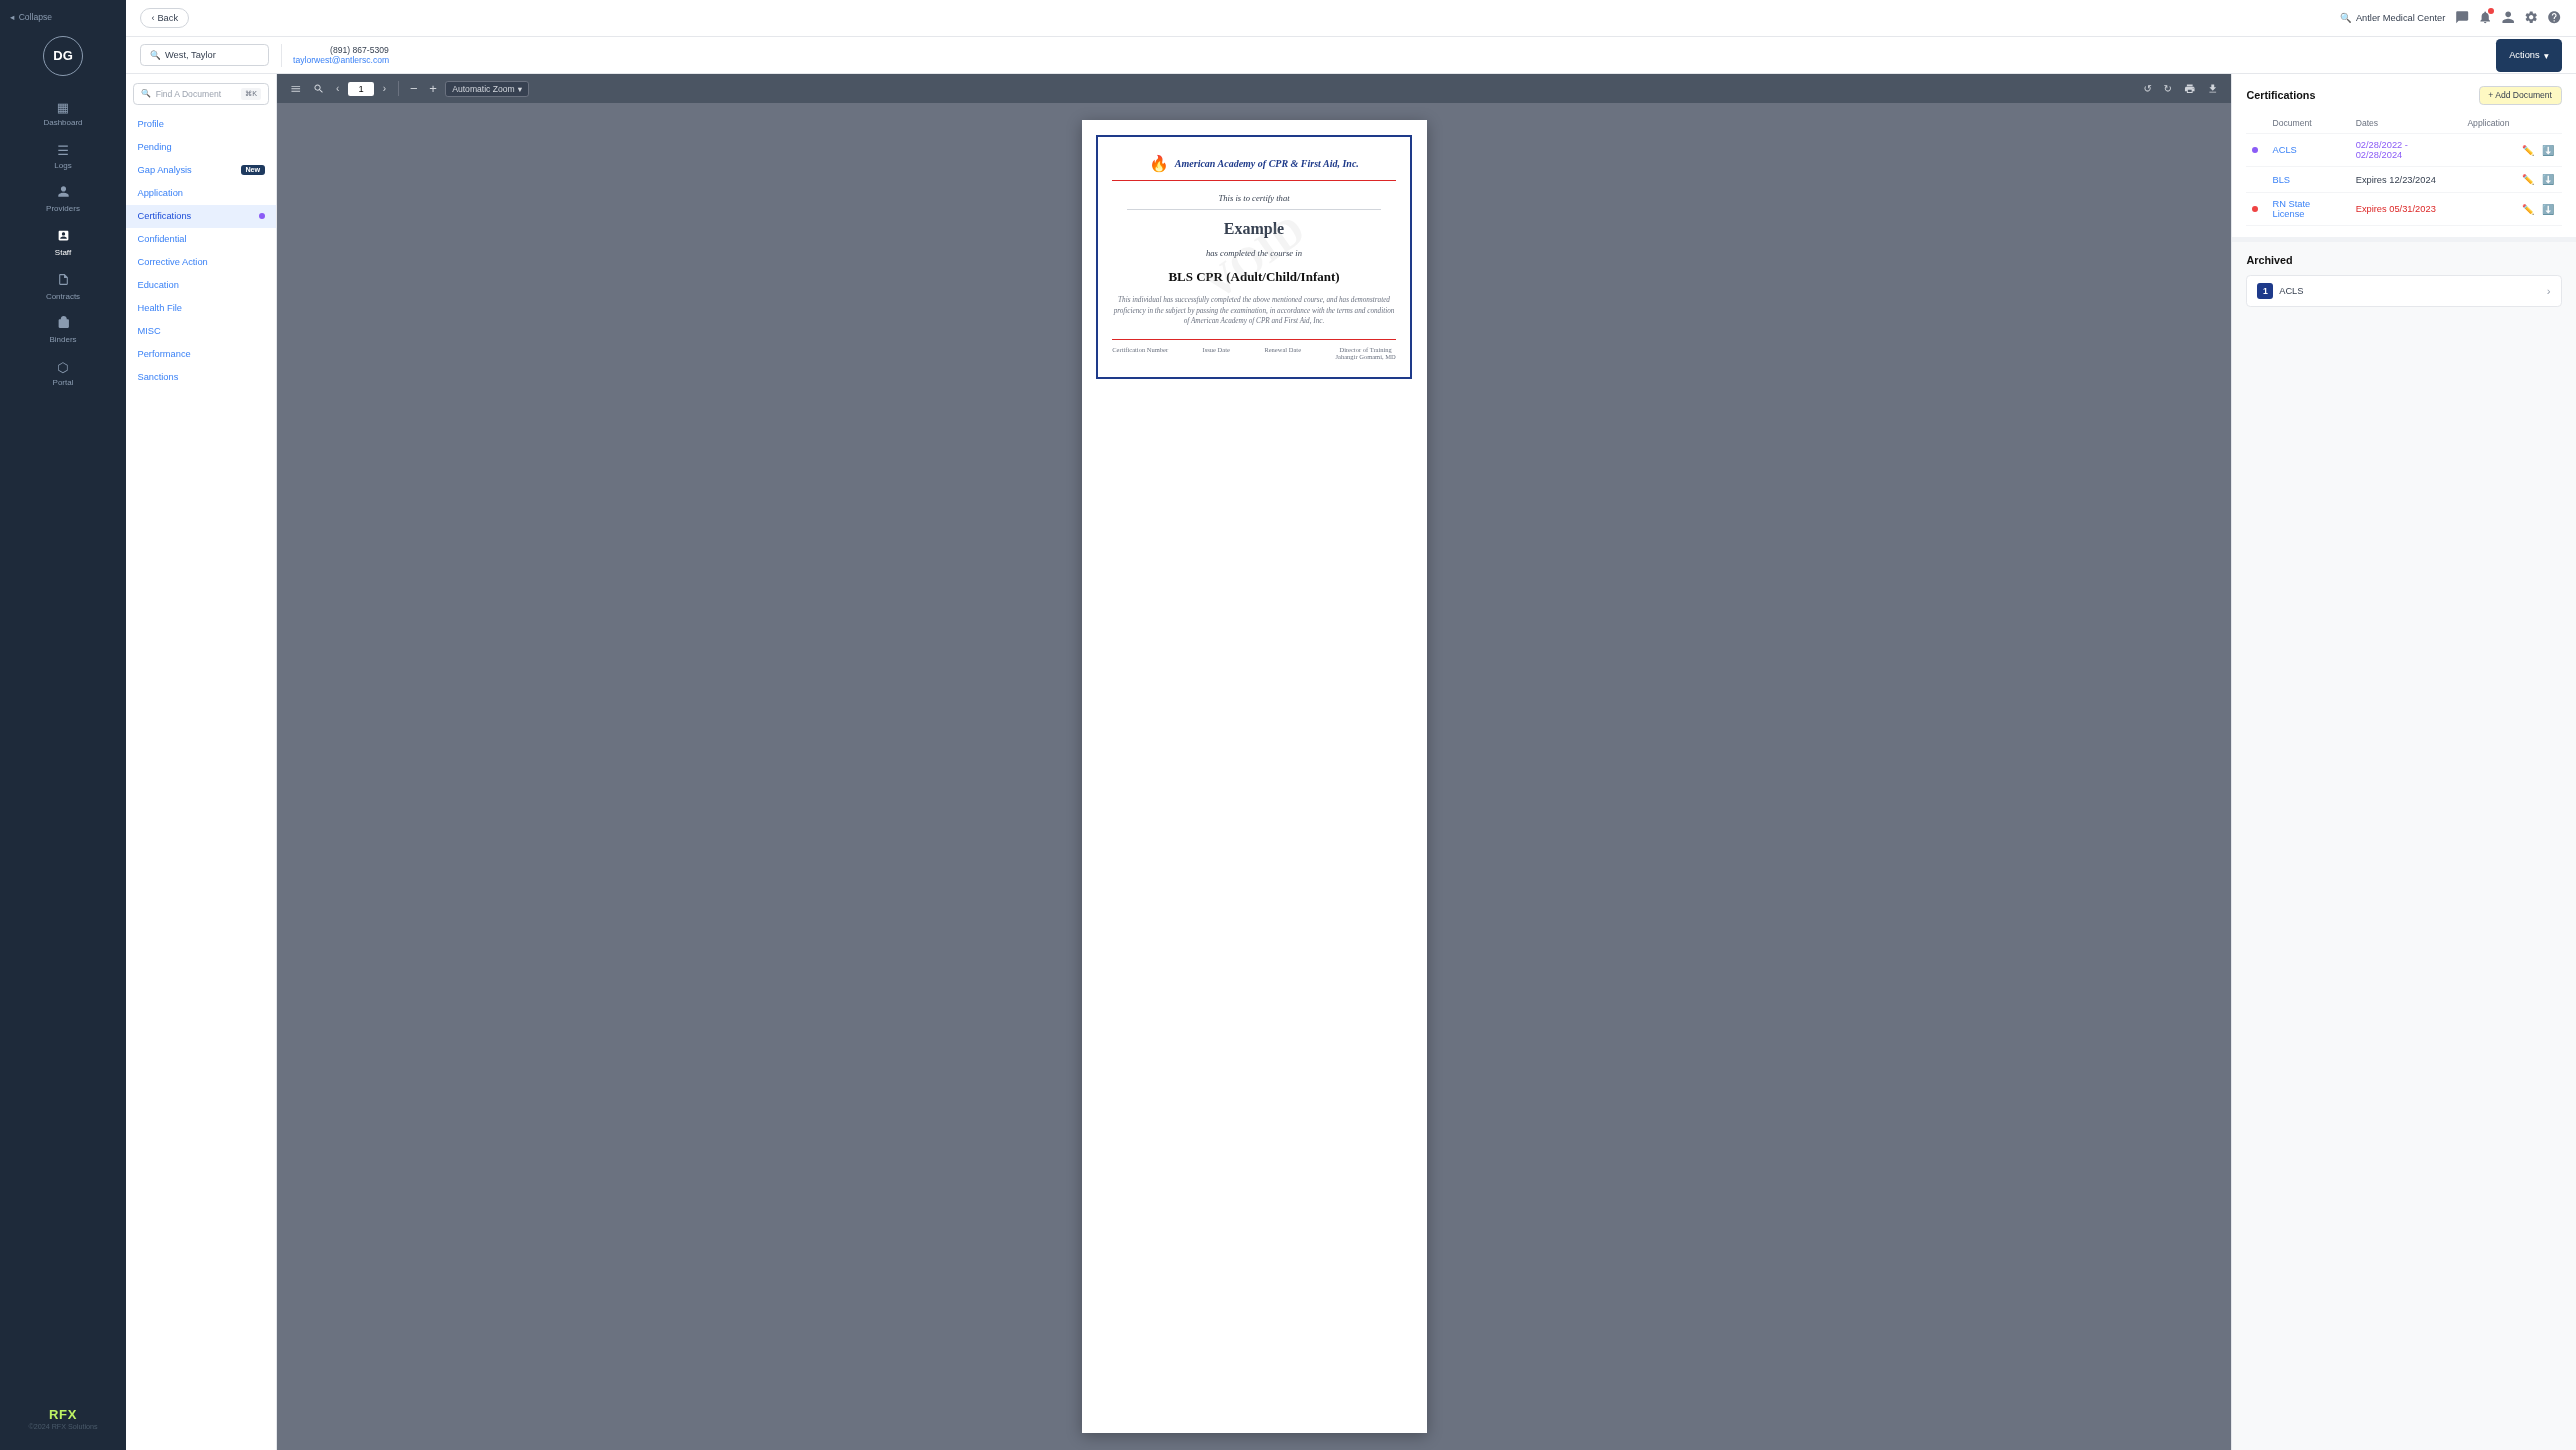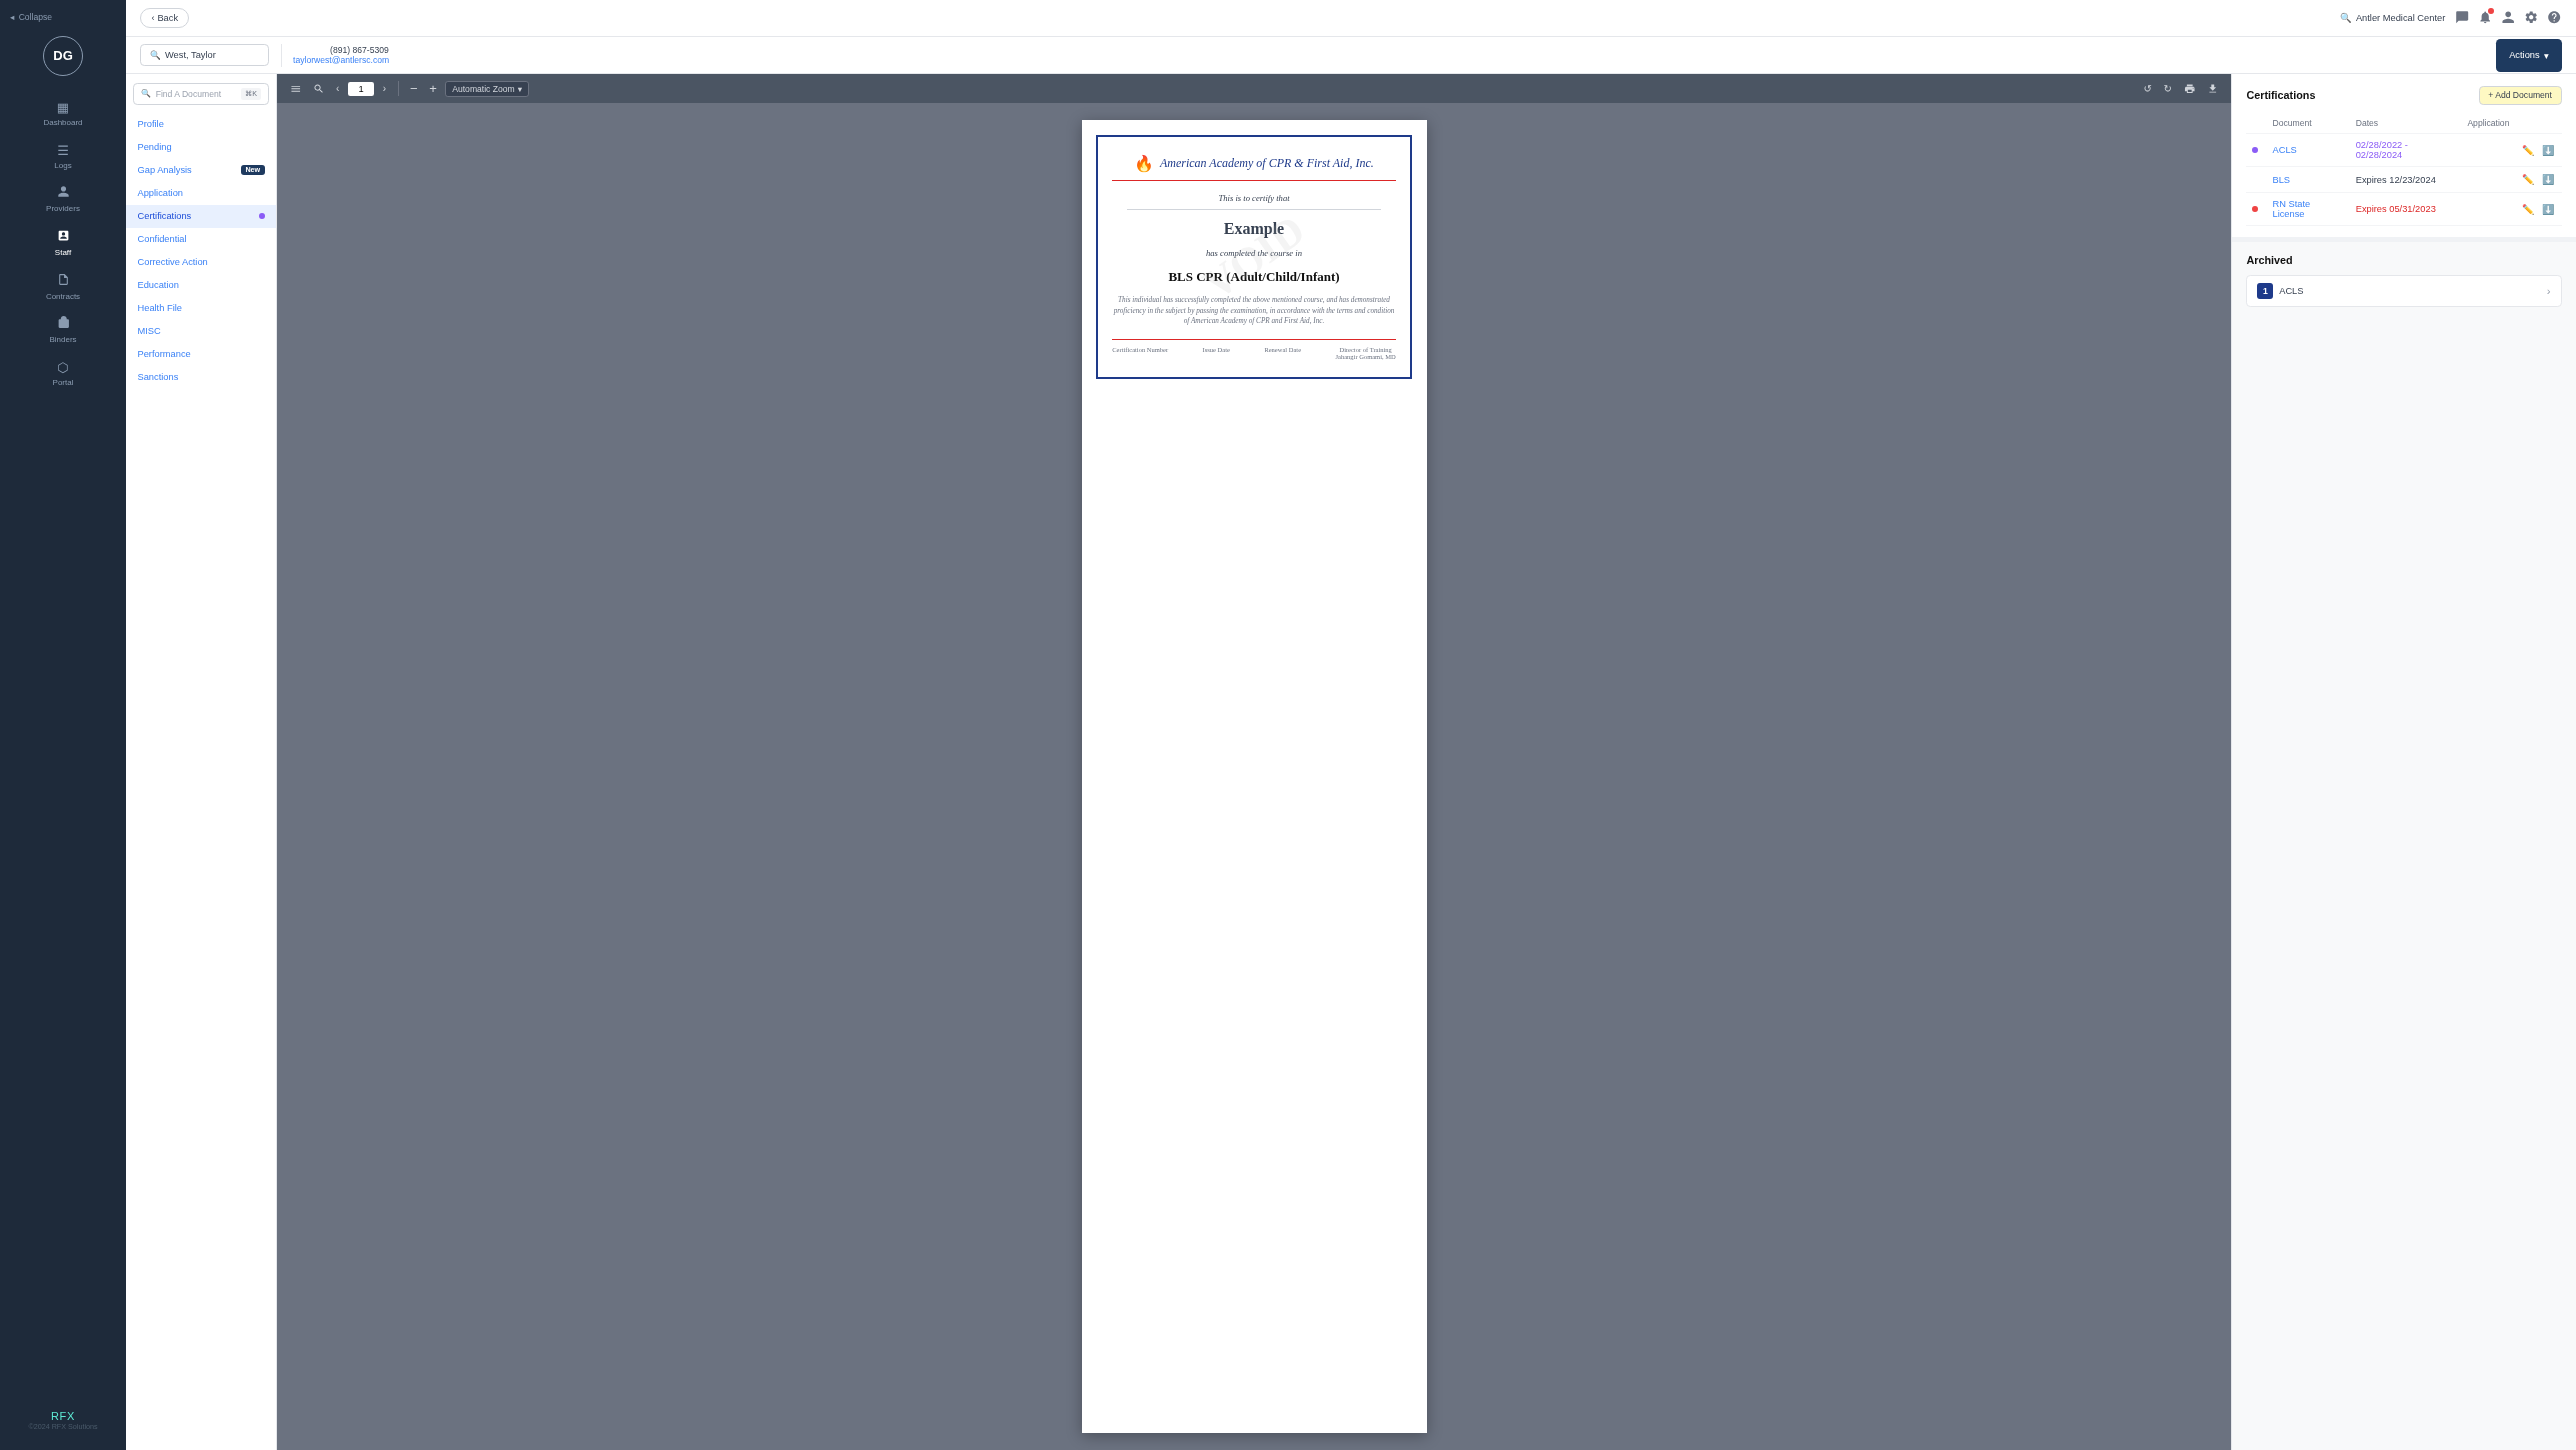--- a/index.html
+++ b/index.html
@@ -59,21 +59,21 @@
     }
     .sidebar-item.active { color: white; }
     .sidebar-item .icon { font-size: 13px; }
     .sidebar-footer {
       margin-top: auto;
       color: #4a5a6a;
       font-size: 7.2px;
       text-align: center;
       padding: 7.2px;
     }
-    .sidebar-logo { font-weight: 400; font-size: 11px; color: #5eead4; letter-spacing: 0.7px; }
+    .sidebar-logo { font-weight: 700; font-size: 13px; color: #bef264; letter-spacing: 0.7px; }
 
     
     .main-content {
       flex: 1;
       display: flex;
       flex-direction: column;
       overflow: hidden;
     }
 
     
@@ -305,21 +305,21 @@
     .cert-header {
       display: flex;
       align-items: center;
       justify-content: center;
       gap: 5.8px;
       margin-bottom: 11.5px;
       border-bottom: 1.4px solid #dc2626;
       padding-bottom: 7.2px;
     }
     .cert-logo-flame { color: #dc2626; font-size: 16px; }
-    .cert-org-name { font-size: 12px; font-style: italic; color: #1e3a8a; font-weight: 400; }
+    .cert-org-name { font-size: 10px; font-style: italic; color: #1e3a8a; font-weight: 700; }
     .cert-body { font-size: 8.6px; color: #374151; line-height: 1.6; }
     .cert-certify { font-style: italic; margin-bottom: 2.9px; }
     .cert-name { font-size: 16px; font-weight: 700; margin: 5.8px 0; }
     .cert-completed { font-style: italic; margin-bottom: 4.3px; }
     .cert-course { font-size: 13px; font-weight: 800; margin: 5.8px 0; color: #111; }
     .cert-desc { font-size: 7.2px; font-style: italic; color: #6b7280; line-height: 1.5; margin: 7.2px 0; }
     .cert-page-wrapper { position: relative; width: 100%; }
     .cert-footer {
       display: flex;
       justify-content: space-between;

